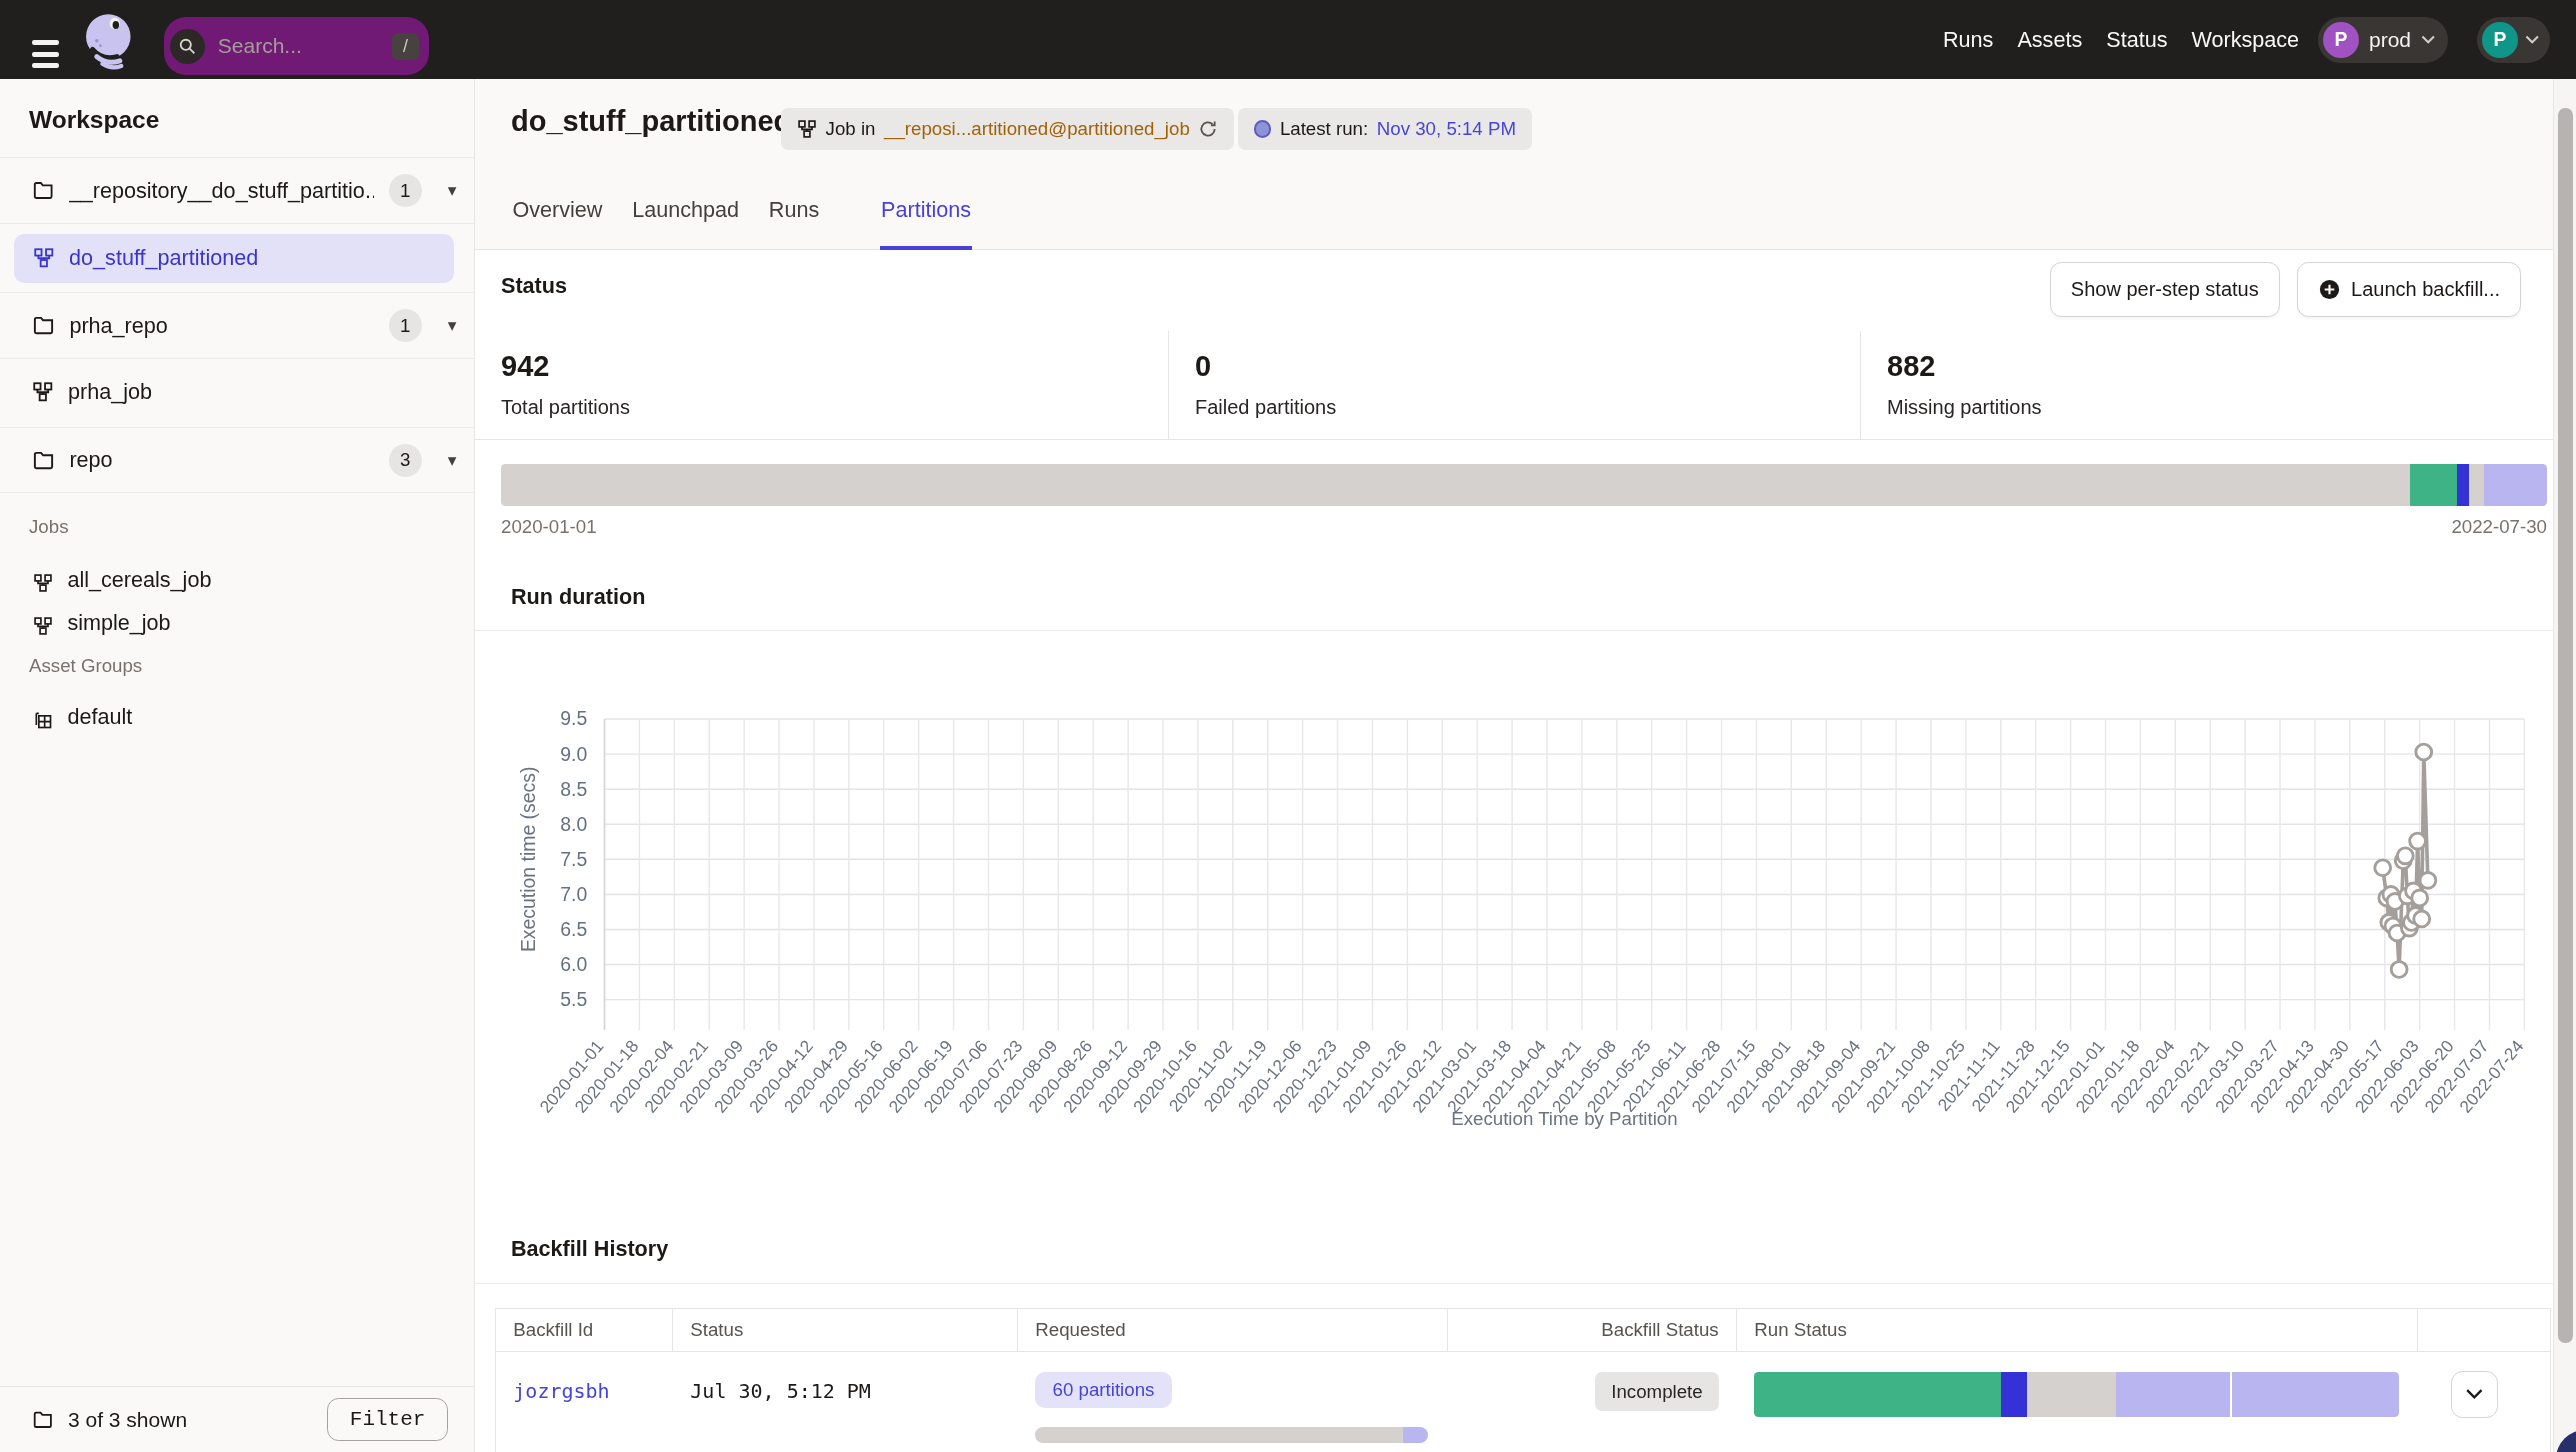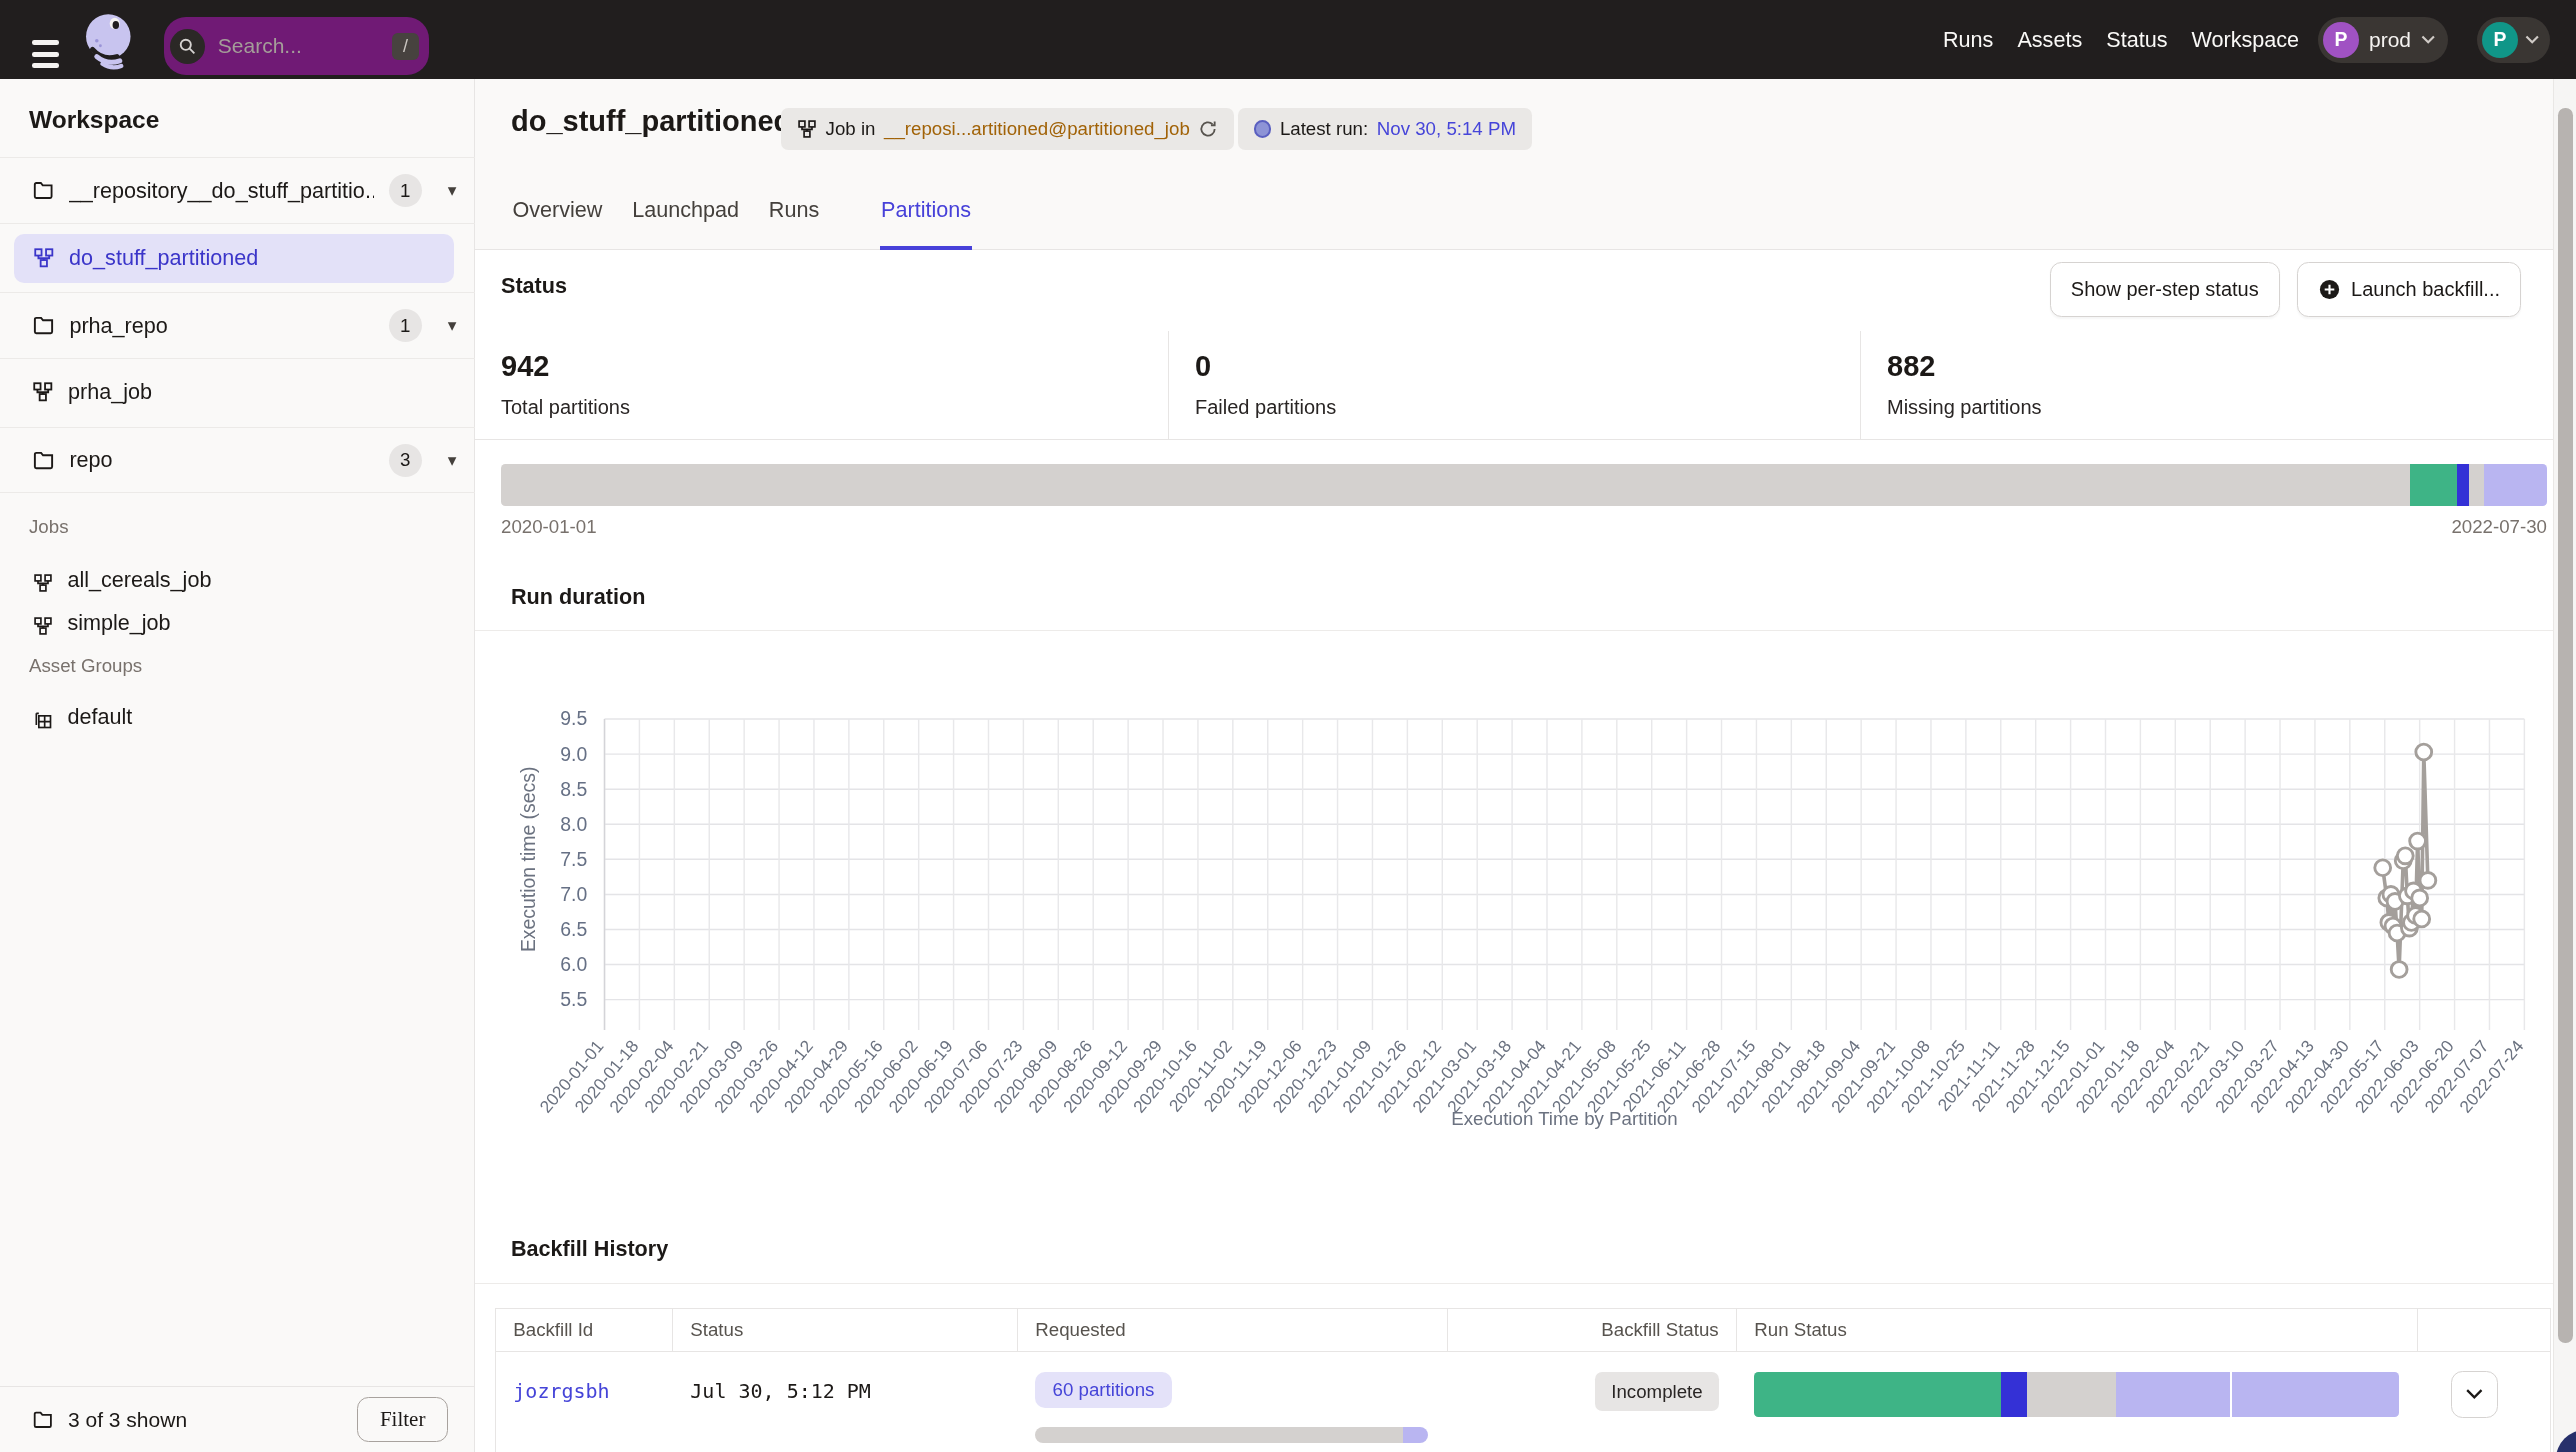--- a/index.html
+++ b/index.html
@@ -29,21 +29,21 @@
   .ws-title { position:absolute; left:29px; top:27px; font-size:24.5px; font-weight:600; color:#1C1917; }
   .side-row { position:absolute; left:0; width:475px; height:66px; display:flex; align-items:center; padding:0 18.7px 0 32px; gap:14.4px; border-top:1.4px solid #ECEAE8; color:#1C1917; font-size:21.6px; cursor:pointer; }
   .side-row .lbl { white-space:nowrap; overflow:hidden; }
   .badge { margin-left:auto; min-width:33px; height:33px; padding:0 8.6px; background:#E7E5E4; border-radius:16.5px; font-size:18.7px; display:flex; align-items:center; justify-content:center; }
   .caret { font-size:17.3px; color:#44403C; margin-left:11.5px; }
   .sel-wrap { position:absolute; left:0; top:144px; width:475px; height:69px; display:flex; align-items:center; }
   .sel-pill { margin:0 18.7px 0 14.4px; width:440px; height:49px; background:#E3E1F8; border-radius:10px; display:flex; align-items:center; gap:14.4px; padding-left:18.7px; color:#3B35C9; font-size:21.6px; cursor:pointer; }
   .side-label { position:absolute; left:29px; font-size:18.7px; color:#78716C; }
   .side-item { position:absolute; left:0; width:475px; height:43px; display:flex; align-items:flex-end; gap:14.4px; padding-left:33px; font-size:21.6px; color:#1C1917; cursor:pointer; }
   .side-footer { position:absolute; left:0; top:1307px; width:475px; height:66px; border-top:1.4px solid #E7E5E4; display:flex; align-items:center; padding:0 27px 0 32px; gap:14.4px; font-size:21px; color:#1C1917; }
-  .filter-btn { margin-left:auto; padding:8.6px 21.6px; border:1.4px solid #A8A29E; border-radius:11.5px; background:#FAF9F8; font-size:21px; color:#1C1917; cursor:pointer; font-family:Liberation Serif, serif; }
+  .filter-btn { margin-left:auto; padding:8.6px 21.6px; border:1.4px solid #A8A29E; border-radius:11.5px; background:#FAF9F8; font-size:21px; color:#1C1917; cursor:pointer; font-family:Liberation Mono, monospace; }
 
   
   .main-header { position:absolute; left:475px; top:79px; width:2078px; height:171px; background:#FAF9F8; border-bottom:1.4px solid #E7E5E4; }
   .page-title { position:absolute; left:36px; top:26px; font-size:29px; font-weight:600; color:#1C1917; }
   .tagpill { position:absolute; top:29px; height:42px; background:#EAE8E6; border-radius:7.2px; display:flex; align-items:center; gap:8.6px; padding:0 16px; font-size:18.7px; color:#1C1917; white-space:nowrap; }
   .tag-job { left:306px; }
   .tag-run { left:763px; }
   .tag-link { color:#a16207; cursor:pointer; }
   .run-dot { width:17.3px; height:17.3px; border-radius:50%; background:#8D93D6; border:2.2px solid #5A5FC0; }
   .run-link { color:#4645D9; cursor:pointer; }

